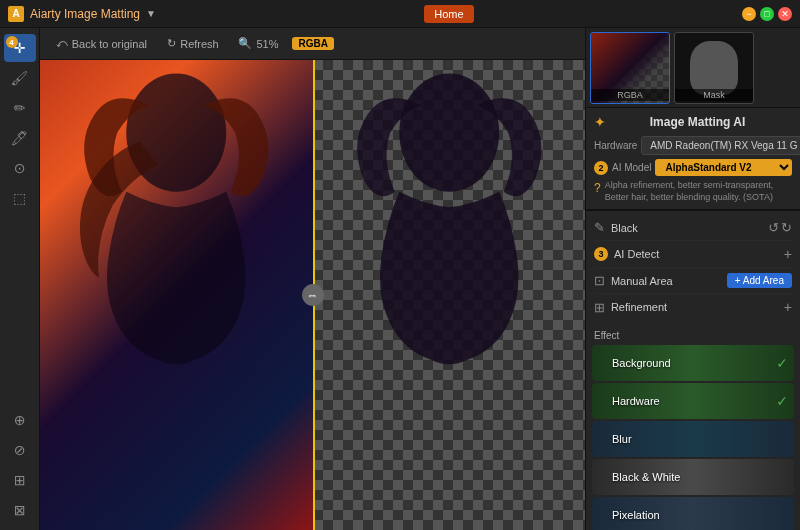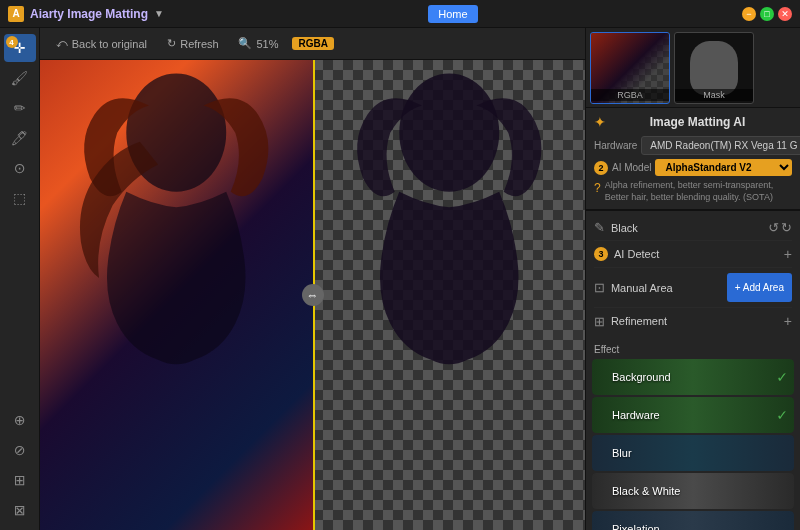--- a/index.html
+++ b/index.html
@@ -5,25 +5,25 @@
     * { margin: 0; padding: 0; box-sizing: border-box; }
     body { width: 800px; height: 530px; background: #1a1a1a; font-family: 'Segoe UI', Arial, sans-serif; color: #ccc; overflow: hidden; font-size: 11px; }
 
     
     #titlebar {
       height: 28px; background: #1e1e1e; display: flex; align-items: center; justify-content: space-between;
       padding: 0 8px; border-bottom: 1px solid #111;
     }
     #titlebar-left { display: flex; align-items: center; gap: 6px; }
     #titlebar-logo { width: 16px; height: 16px; background: #e6a020; border-radius: 2px; display:flex; align-items:center; justify-content:center; font-size:10px; font-weight:bold; color:#fff; }
-    #titlebar-title { font-size: 12px; color: #c4b5fd; font-weight: bold; }
+    #titlebar-title { font-size: 12px; color: #fdba74; }
     #titlebar-arrow { color: #aaa; font-size: 10px; }
     #titlebar-nav { display: flex; align-items: center; gap: 8px; }
     .nav-btn { background: #333; border: none; color: #aaa; padding: 3px 10px; border-radius: 3px; cursor: pointer; font-size: 11px; }
-    .nav-btn.active { background: #3b82f6; color: #fff; }
+    .nav-btn.active { background: #c2410c; color: #fff; }
     #titlebar-controls { display: flex; gap: 4px; }
     .win-ctrl { width: 14px; height: 14px; border-radius: 50%; display:flex; align-items:center; justify-content:center; font-size:9px; cursor:pointer; color:#fff; }
     .win-min { background: #f5a623; }
     .win-max { background: #27c93f; }
     .win-close { background: #ff5f57; }
 
     
     #main { display: flex; height: 502px; }
 
     
@@ -119,21 +119,21 @@
     
     #tools-section { padding: 4px 8px; border-top: 1px solid #111; }
     .tool-row {
       display: flex; align-items: center; justify-content: space-between;
       padding: 5px 0; border-bottom: 1px solid #2a2a2a; cursor: pointer;
     }
     .tool-row:last-child { border-bottom: none; }
     .tool-row-left { display:flex; align-items:center; gap:6px; }
     .tool-row-icon { font-size: 13px; color: #888; }
     .tool-row-label { font-size: 11px; color: #ccc; }
-    .add-area-btn { background: #2a6ad4; color: #fff; border: none; padding: 9px 8px; border-radius: 3px; font-size: 10px; cursor: pointer; }
+    .add-area-btn { background: #2a6ad4; color: #fff; border: none; padding: 2px 8px; border-radius: 3px; font-size: 10px; cursor: pointer; }
     .tool-row-plus { color: #888; font-size: 14px; cursor: pointer; }
     .badge-num-3 { background: #e6a020; color: #000; border-radius: 50%; width: 14px; height: 14px; font-size:9px; font-weight:bold; display:flex; align-items:center; justify-content:center; }
 
     #effect-section::-webkit-scrollbar { width: 4px; }
     #effect-section::-webkit-scrollbar-track { background: #252525; }
     #effect-section::-webkit-scrollbar-thumb { background: #444; border-radius: 2px; }
 
     .undo-redo { display:flex; gap:2px; }
     .undo-btn { background:none; border:none; color:#888; font-size:13px; cursor:pointer; }
   </style>

